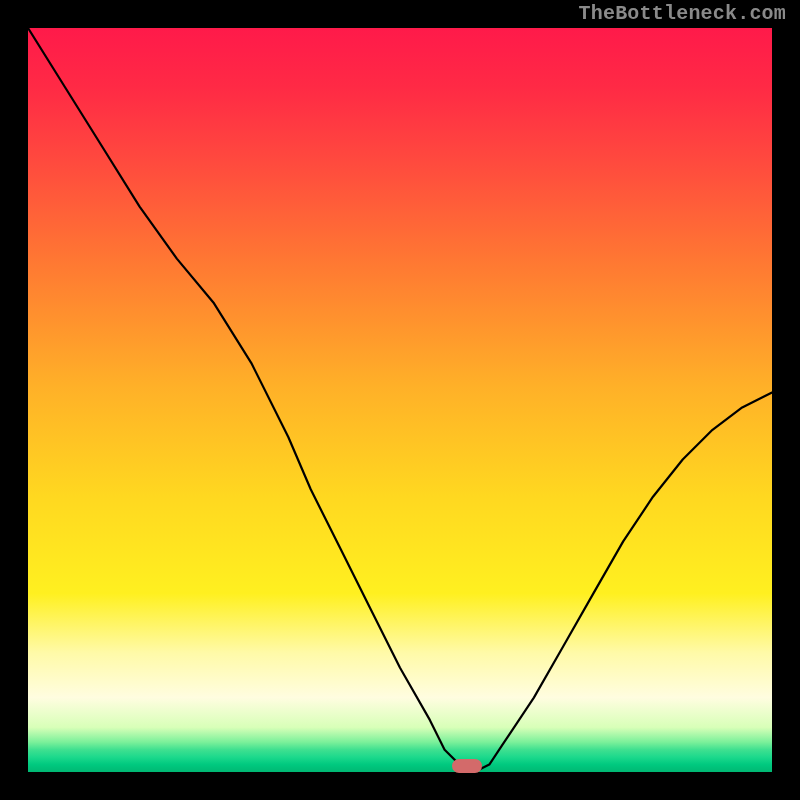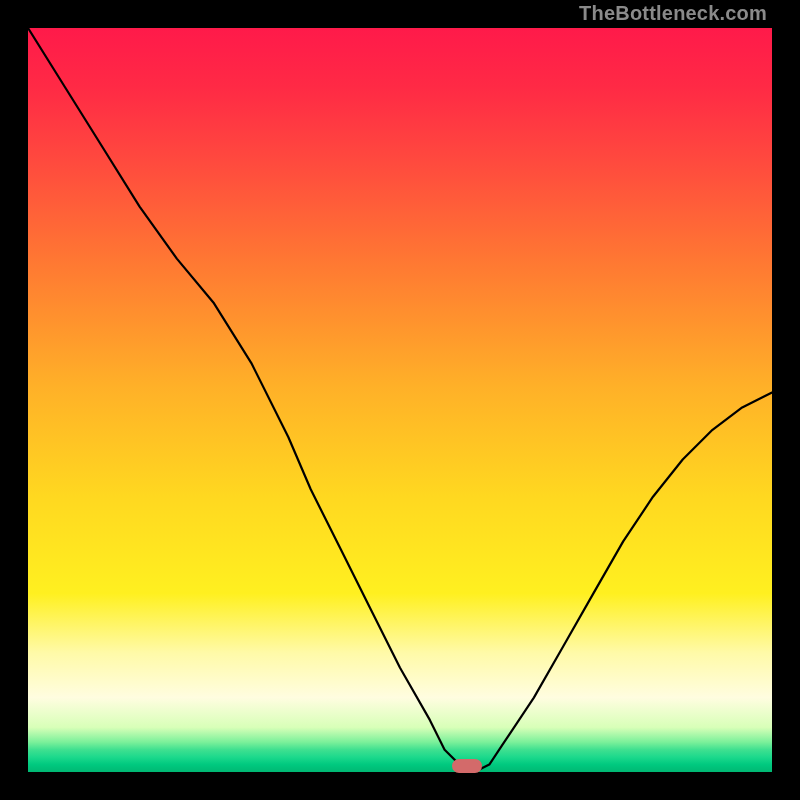--- a/index.html
+++ b/index.html
@@ -52,22 +52,22 @@
     position: absolute;
     width: 30px;
     height: 14px;
     border-radius: 7px;
     background: #d36a6a;
     transform: translate(-50%, -50%);
   }
   .watermark {
     position: absolute;
     top: 2px;
-    right: 33px;
-    font-family: Liberation Sans, sans-serif;
+    right: 14px;
+    font-family: Liberation Mono, monospace;
     font-size: 20px;
     font-weight: 700;
     color: #8a8a8a;
     letter-spacing: 0.2px;
   }
 </style>
 </head>
 <body>
 
 <div class="frame">

